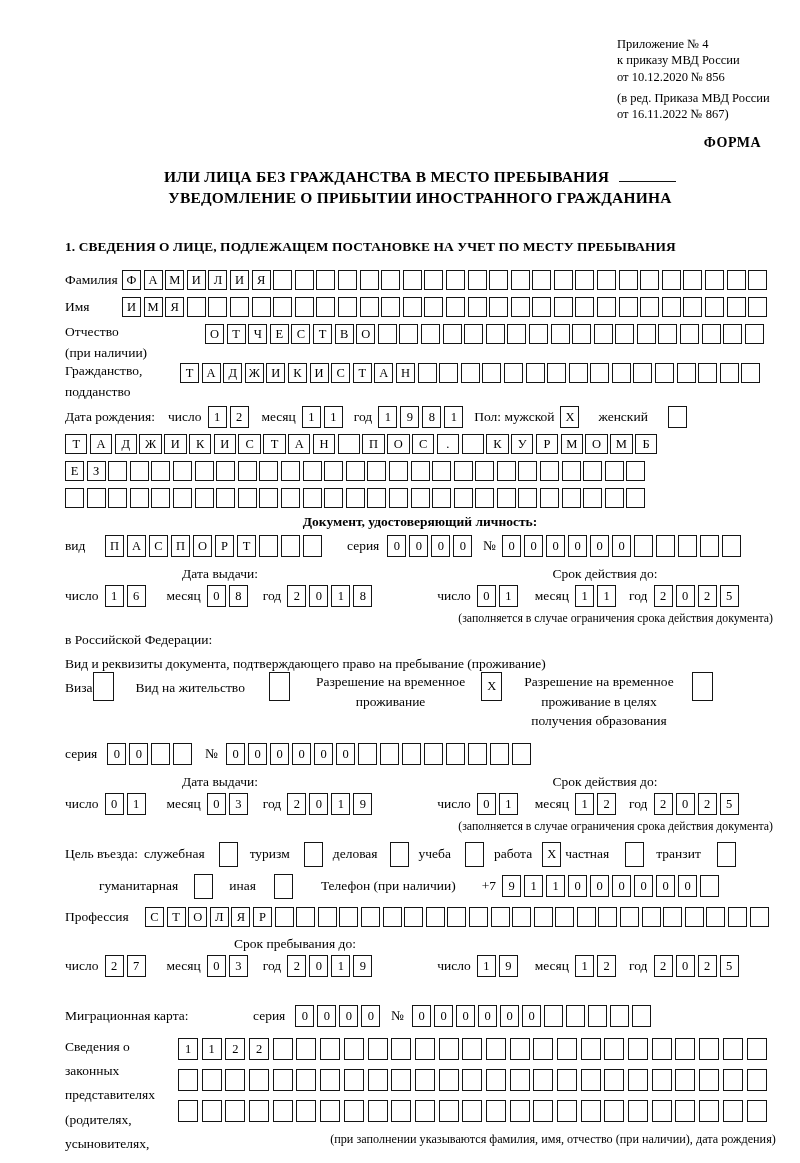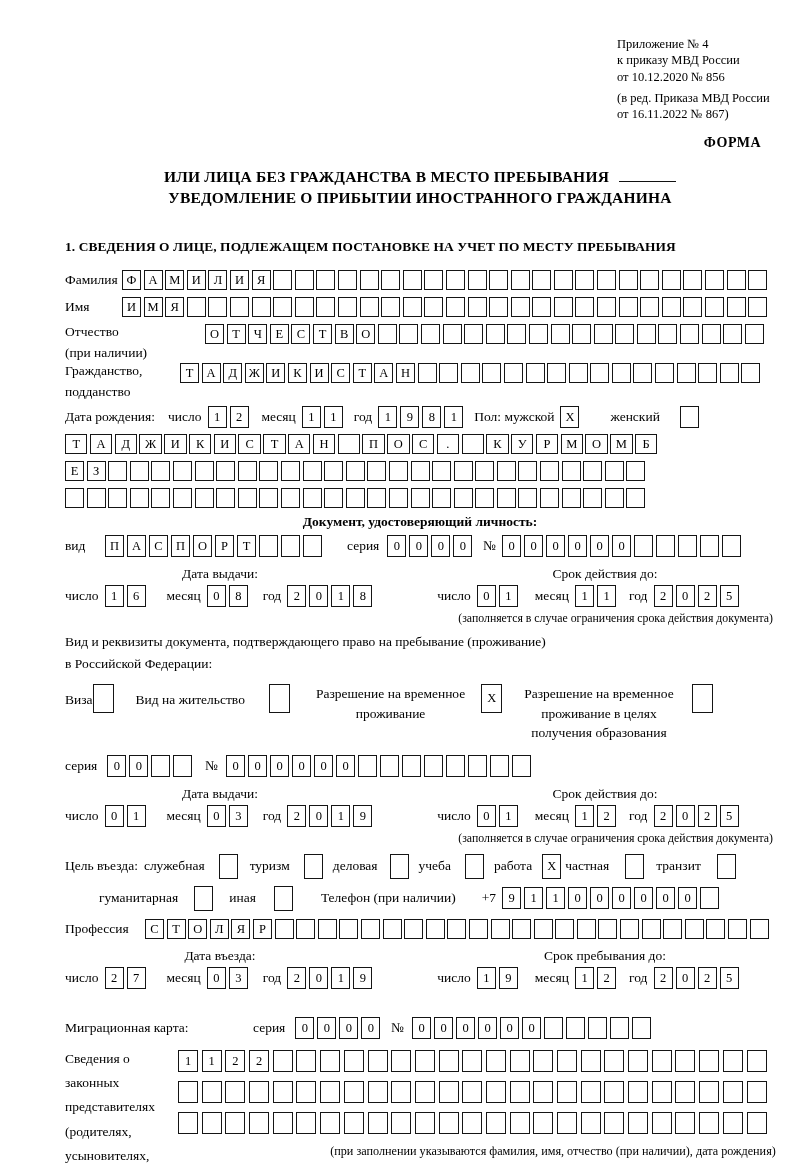--- a/index.html
+++ b/index.html
@@ -36,21 +36,21 @@
 
   .dhdr{display:flex;margin-top:9px;}
   .dhdr span{display:block;text-align:center;font-size:13.5px;}
   .dhdr .left{width:310px;}
   .dhdr .right{width:300px;margin-left:80px;}
   .dgroup{display:flex;align-items:center;}
   .dlbl{font-size:13.5px;margin-right:6px;flex:none;}
   .note-right{text-align:right;padding-right:2px;margin-top:4px;}
 
   .opt-label{font-size:13.5px;text-align:center;line-height:1.45;}
-  .opts{display:flex;align-items:flex-start;margin-top:12px;}
+  .opts{display:flex;align-items:flex-start;}
 
   .rep-note{margin-top:10px;margin-left:95px;text-align:center;width:560px;font-size:12.2px;}
 </style>
 </head>
 <body>
 
 <div class="page">
 
   <div class="annex">
     <div>Приложение № 4</div>
@@ -228,21 +228,21 @@
     <span class="cells" style="display: flex;">
         <span class="cell cd">1</span>
         <span class="cell cd">9</span>
         <span class="cell cd">8</span>
         <span class="cell cd">1</span>
       </span>
     <span class="dlbl" style="margin-left:8px;"><span>Пол:</span> <span>мужской</span></span>
     <span class="cells" style="display: flex;">
         <span class="cell cd">X</span>
       </span>
-    <span class="dlbl" style="margin-left:28px;">женский</span>
+    <span class="dlbl" style="margin-left:16px;">женский</span>
     <span class="cells" style="margin-left: 14px; display: flex;">
         <span class="cell cd"></span>
       </span>
   </div>
 
   <div class="frow" style="align-items:flex-start;margin-top:6px;">
     <span>
       <span class="cells" style="display: flex;">
           <span class="cell cw">Т</span>
           <span class="cell cw">А</span>
@@ -408,22 +408,22 @@
       <span class="cells" style="display: flex;">
           <span class="cell cd">2</span>
           <span class="cell cd">0</span>
           <span class="cell cd">2</span>
           <span class="cell cd">5</span>
         </span>
     </span>
   </div>
   <div class="note note-right">(заполняется в случае ограничения срока действия документа)</div>
 
+  <div class="lbl" style="margin-top:6px;">в Российской Федерации:</div>
   <div class="lbl" style="margin-top:8px;">Вид и реквизиты документа, подтверждающего право на пребывание (проживание)</div>
-  <div class="lbl" style="margin-top:6px;">в Российской Федерации:</div>
 
   <div class="opts">
     <span class="opt-label" style="margin-top:6px;">Виза</span>
     <span class="cells" style="display: flex;">
         <span class="cell cX"></span>
       </span>
     <span class="opt-label" style="margin-left:22px;margin-top:6px;">Вид на жительство</span>
     <span class="cells" style="margin-left: 24px; display: flex;">
         <span class="cell cX"></span>
       </span>
@@ -603,21 +603,20 @@
         <span class="cell c"></span>
         <span class="cell c"></span>
         <span class="cell c"></span>
         <span class="cell c"></span>
         <span class="cell c"></span>
         <span class="cell c"></span>
       </span>
   </div>
 
   <div class="dhdr">
-    <span class="left">Дата въезда:</span>
     <span class="right">Срок пребывания до:</span>
   </div>
   <div class="frow" style="margin-top:3px;">
     <span class="dgroup">
       <span class="dlbl">число</span>
       <span class="cells" style="display: flex;">
           <span class="cell cd">2</span>
           <span class="cell cd">7</span>
         </span>
       <span class="dlbl" style="margin-left:18px;">месяц</span>

